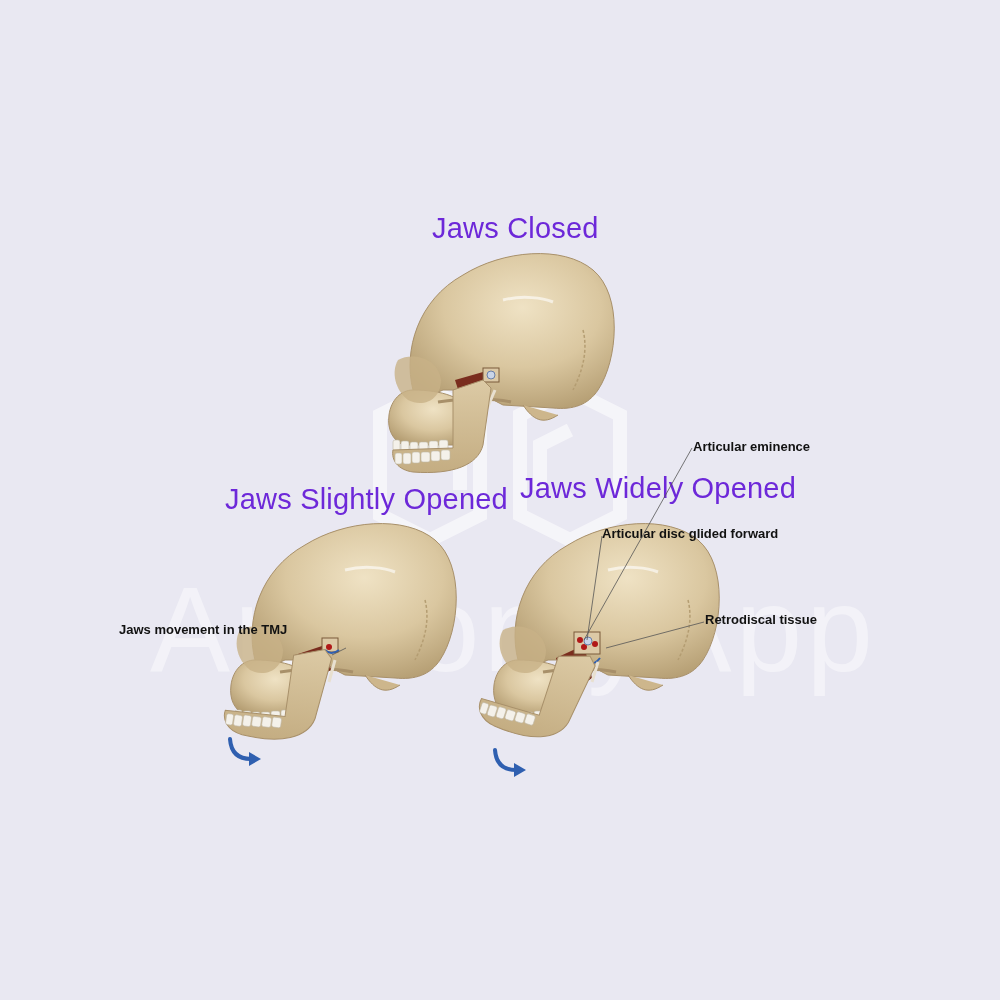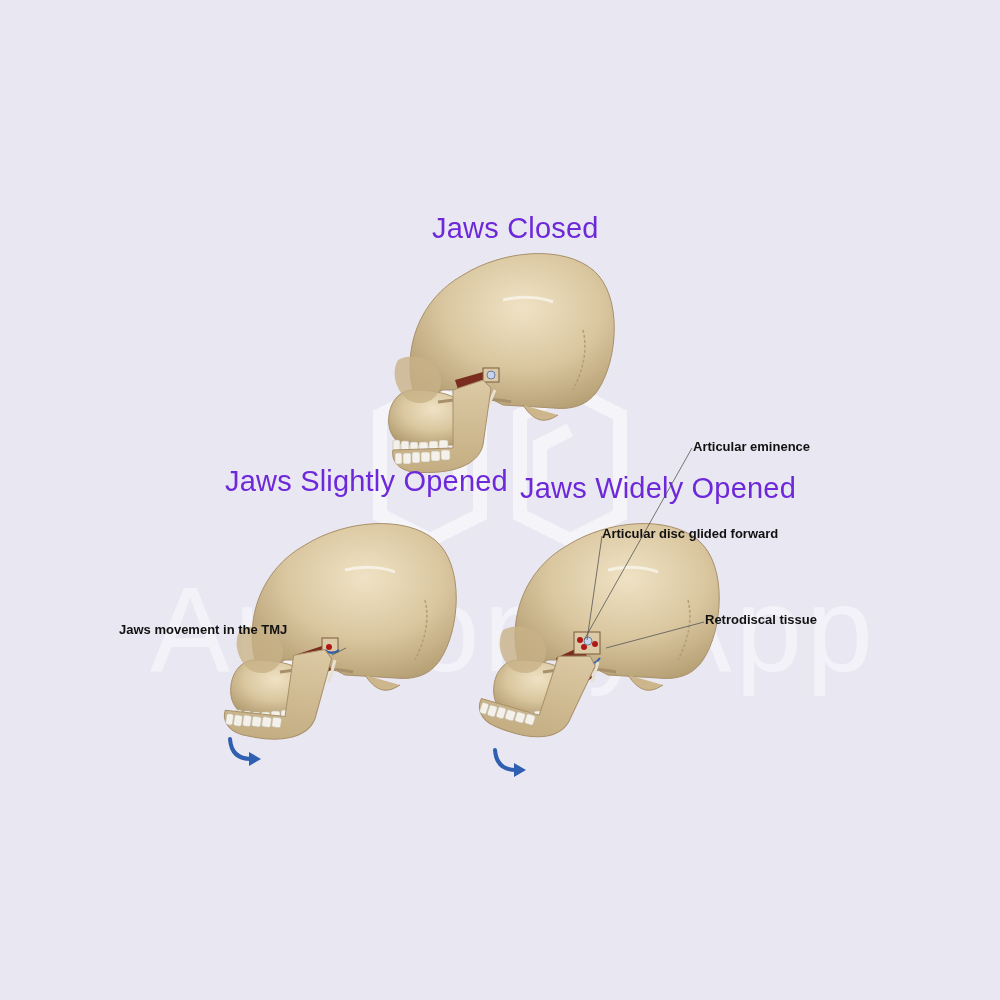--- a/index.html
+++ b/index.html
@@ -76,21 +76,21 @@
   <g fill="#f4f1ea" stroke="#bfb8a6" stroke-width="0.6">
     <rect x="12" y="213" width="7" height="11" rx="2"></rect>
     <rect x="20" y="213" width="8" height="11" rx="2"></rect>
     <rect x="29" y="212" width="8" height="11" rx="2"></rect>
     <rect x="38" y="212" width="9" height="10" rx="2"></rect>
     <rect x="48" y="211" width="9" height="10" rx="2"></rect>
     <rect x="58" y="210" width="9" height="10" rx="2"></rect>
   </g>
 </svg>
 
-<div class="abs title" style="left:225px; top:465px;">Jaws Slightly Opened</div>
+<div class="abs title" style="left:225px; top:483px;">Jaws Slightly Opened</div>
 <svg class="abs" style="left:225px; top:510px;" width="240" height="250" viewBox="0 0 240 250">
   <use href="#cranium"></use>
   <path d="M70,145 L100,135 L106,160 L78,175 Z" fill="#7a2d1e"></path>
   <rect x="97" y="128" width="16" height="14" fill="#dcc9a6" stroke="#7a5a3a" stroke-width="1"></rect>
   <circle cx="104" cy="137" r="3" fill="#b01818"></circle>
   <path d="M100,140 Q106,146 114,140" stroke="#2f5fb0" stroke-width="2" fill="none"></path>
   <path d="M110,150 L104,172" stroke="#e8e0d0" stroke-width="3"></path>
 
   <g transform="rotate(8 104 138)">
     <path d="M70,150 L100,140 L108,148 L100,210 C95,230 70,240 30,236 C15,234 8,224 10,214 L70,212 Z" fill="url(#jawGrad)" stroke="#a8906a" stroke-width="1"></path>

